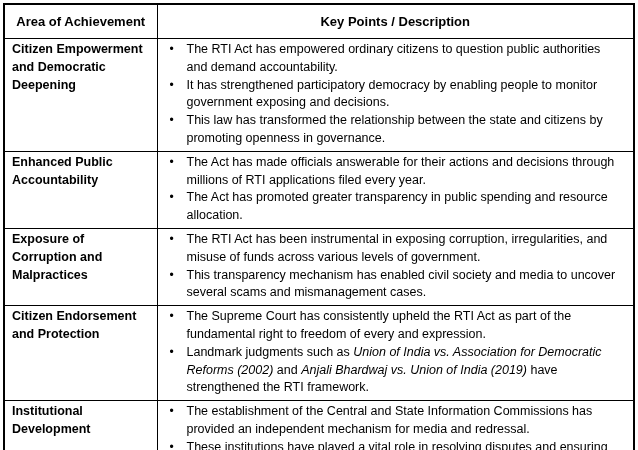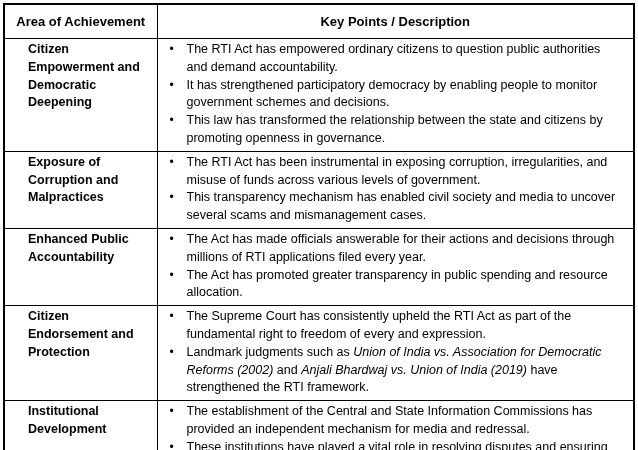--- a/index.html
+++ b/index.html
@@ -34,21 +34,21 @@
     padding: 8px 2px;
   }
   .rti-table td {
     vertical-align: top;
     font-size: 12.5px;
     line-height: 17.8px;
     padding: 2px 0 3px 0;
   }
   td.area-cell {
     font-weight: bold;
-    padding-left: 23px;
+    padding-left: 7px;
     padding-right: 6px;
   }
   ul.points { list-style: none; }
   li.point { display: flex; align-items: flex-start; }
   .bullet-marker {
     flex: none;
     width: 17px;
     margin-left: 12px;
     text-align: left;
     font-size: 12px;
@@ -75,55 +75,55 @@
         <tr>
           <td class="area-cell">Citizen Empowerment and Democratic Deepening</td>
           <td class="points-cell">
             <ul class="points">
               <li class="point">
                 <span class="bullet-marker">•</span>
                 <span class="point-text"><span>The RTI Act has empowered ordinary citizens to question public authorities and demand accountability.</span></span>
               </li>
               <li class="point">
                 <span class="bullet-marker">•</span>
-                <span class="point-text"><span>It has strengthened participatory democracy by enabling people to monitor government schemes and decisions.</span></span>
+                <span class="point-text"><span>It has strengthened participatory democracy by enabling people to monitor government exposing and decisions.</span></span>
               </li>
               <li class="point">
                 <span class="bullet-marker">•</span>
                 <span class="point-text"><span>This law has transformed the relationship between the state and citizens by promoting openness in governance.</span></span>
+              </li>
+            </ul>
+          </td>
+        </tr>
+        <tr>
+          <td class="area-cell">Enhanced Public Accountability</td>
+          <td class="points-cell">
+            <ul class="points">
+              <li class="point">
+                <span class="bullet-marker">•</span>
+                <span class="point-text"><span>The Act has made officials answerable for their actions and decisions through millions of RTI applications filed every year.</span></span>
+              </li>
+              <li class="point">
+                <span class="bullet-marker">•</span>
+                <span class="point-text"><span>The Act has promoted greater transparency in public spending and resource allocation.</span></span>
               </li>
             </ul>
           </td>
         </tr>
         <tr>
           <td class="area-cell">Exposure of Corruption and Malpractices</td>
           <td class="points-cell">
             <ul class="points">
               <li class="point">
                 <span class="bullet-marker">•</span>
                 <span class="point-text"><span>The RTI Act has been instrumental in exposing corruption, irregularities, and misuse of funds across various levels of government.</span></span>
               </li>
               <li class="point">
                 <span class="bullet-marker">•</span>
                 <span class="point-text"><span>This transparency mechanism has enabled civil society and media to uncover several scams and mismanagement cases.</span></span>
-              </li>
-            </ul>
-          </td>
-        </tr>
-        <tr>
-          <td class="area-cell">Enhanced Public Accountability</td>
-          <td class="points-cell">
-            <ul class="points">
-              <li class="point">
-                <span class="bullet-marker">•</span>
-                <span class="point-text"><span>The Act has made officials answerable for their actions and decisions through millions of RTI applications filed every year.</span></span>
-              </li>
-              <li class="point">
-                <span class="bullet-marker">•</span>
-                <span class="point-text"><span>The Act has promoted greater transparency in public spending and resource allocation.</span></span>
               </li>
             </ul>
           </td>
         </tr>
         <tr>
           <td class="area-cell">Citizen Endorsement and Protection</td>
           <td class="points-cell">
             <ul class="points">
               <li class="point">
                 <span class="bullet-marker">•</span>

